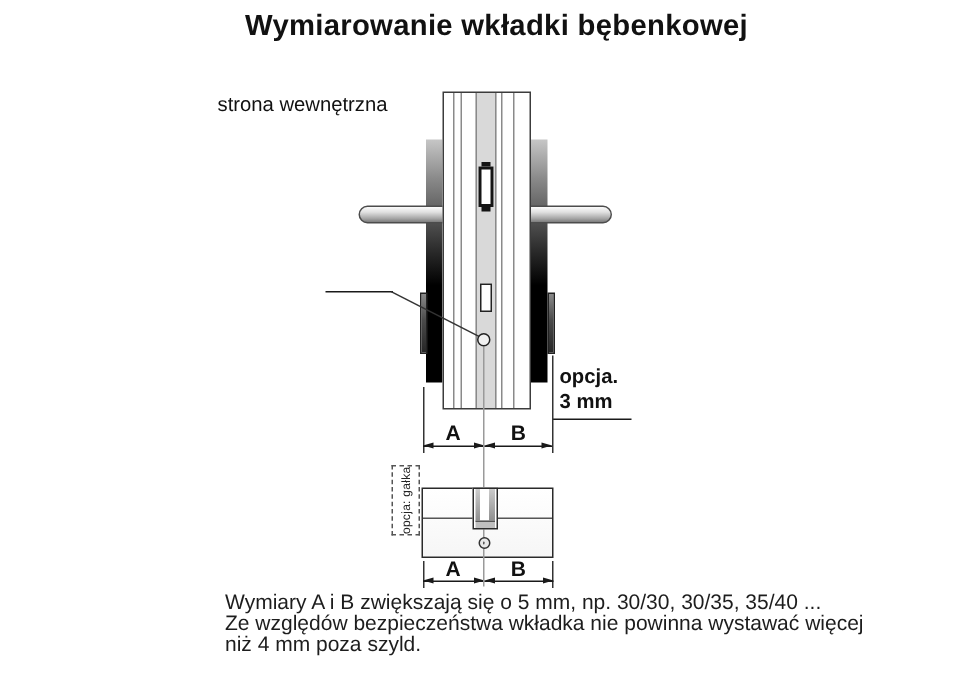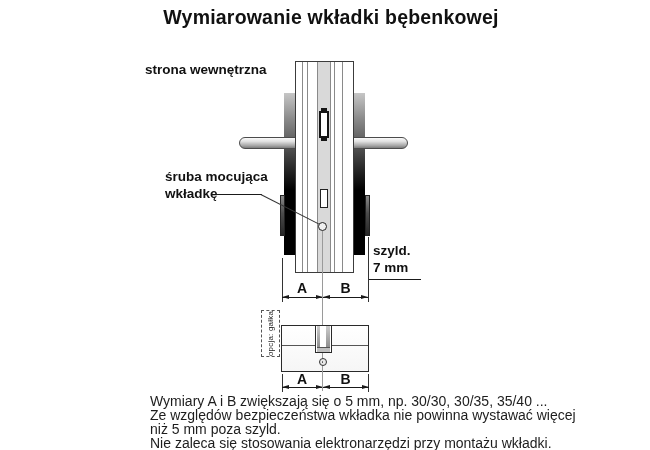--- a/index.html
+++ b/index.html
@@ -5,21 +5,21 @@
   html,body{margin:0;padding:0;background:#ffffff;}
   .canvas{
     position:relative;width:650px;height:450px;background:#ffffff;overflow:hidden;
     font-family:"Liberation Sans",sans-serif;color:#1a1a1a;
   }
   .abs{position:absolute;}
   .title{
     left:0;right:0;top:6px;text-align:center;
     font-size:19.5px;font-weight:bold;letter-spacing:0.2px;color:#111;margin-left:12px;
   }
-  .side-label{font-size:13.5px;font-weight:bold;color:#111;white-space:nowrap;}
+  .side-label{font-size:13.5px;font-weight:normal;color:#111;white-space:nowrap;}
   .screw-label{left:165px;top:168px;font-size:13.5px;font-weight:bold;line-height:17px;color:#111;}
   .maks-label{left:373px;top:242px;font-size:13.5px;font-weight:bold;line-height:17px;color:#111;}
   .dim-label{font-size:14px;font-weight:bold;text-align:center;color:#111;}
 
   
   .hline{position:absolute;height:1.2px;background:#1a1a1a;}
   .vline{position:absolute;width:1.2px;background:#333;}
   .arrow-l{position:absolute;width:0;height:0;border-top:2.5px solid transparent;border-bottom:2.5px solid transparent;border-right:7px solid #1a1a1a;}
   .arrow-r{position:absolute;width:0;height:0;border-top:2.5px solid transparent;border-bottom:2.5px solid transparent;border-left:7px solid #1a1a1a;}
 
@@ -128,28 +128,24 @@
   </div>
 
   <div class="abs key-tab" style="top:108px;"></div>
   <div class="abs keyway-upper"></div>
   <div class="abs key-tab" style="top:137px;"></div>
   <div class="abs keyway-lower"></div>
   <div class="abs screw-head"></div>
 
   <div class="hline leader-h"></div>
   <div class="abs leader-d"></div>
-  <div class="abs screw-label">
-    <div>śruba mocująca</div>
-    <div>wkładkę</div>
-  </div>
 
   <div class="abs maks-label">
-    <div>szyld.</div>
-    <div>7 mm</div>
+    <div>opcja.</div>
+    <div>3 mm</div>
   </div>
   <div class="hline" style="left:367.5px;top:279px;width:53px;"></div>
 
   <div class="abs center-line"></div>
 
   <div class="vline" style="left:281.5px;top:258px;height:44px;"></div>
   <div class="vline" style="left:367.5px;top:237px;height:65px;"></div>
   <div class="hline" style="left:281.5px;top:296.5px;width:41.8px;"></div>
   <div class="hline" style="left:323px;top:296.5px;width:44.5px;"></div>
   <div class="arrow-l" style="left:281.5px;top:294.6px;"></div>
@@ -180,17 +176,16 @@
   <div class="hline" style="left:322.5px;top:386.5px;width:46px;"></div>
   <div class="arrow-l" style="left:281.5px;top:384.6px;"></div>
   <div class="arrow-r" style="left:315.5px;top:384.6px;"></div>
   <div class="arrow-l" style="left:322.5px;top:384.6px;"></div>
   <div class="arrow-r" style="left:361.5px;top:384.6px;"></div>
   <div class="abs dim-label" style="left:281px;top:371px;width:42px;">A</div>
   <div class="abs dim-label" style="left:322px;top:371px;width:47px;">B</div>
 
   <div class="abs notes">
     <div class="line">Wymiary A i B zwiększają się o 5 mm, np. 30/30, 30/35, 35/40 ...</div>
-    <div class="line">Ze względów bezpieczeństwa wkładka nie powinna wystawać więcej niż 5 mm poza szyld.</div>
-    <div class="line">Nie zaleca się stosowania elektronarzędzi  przy montażu wkładki.</div>
+    <div class="line">Ze względów bezpieczeństwa wkładka nie powinna wystawać więcej niż 4 mm poza szyld.</div>
   </div>
 
 </div>
 
 </body></html>

